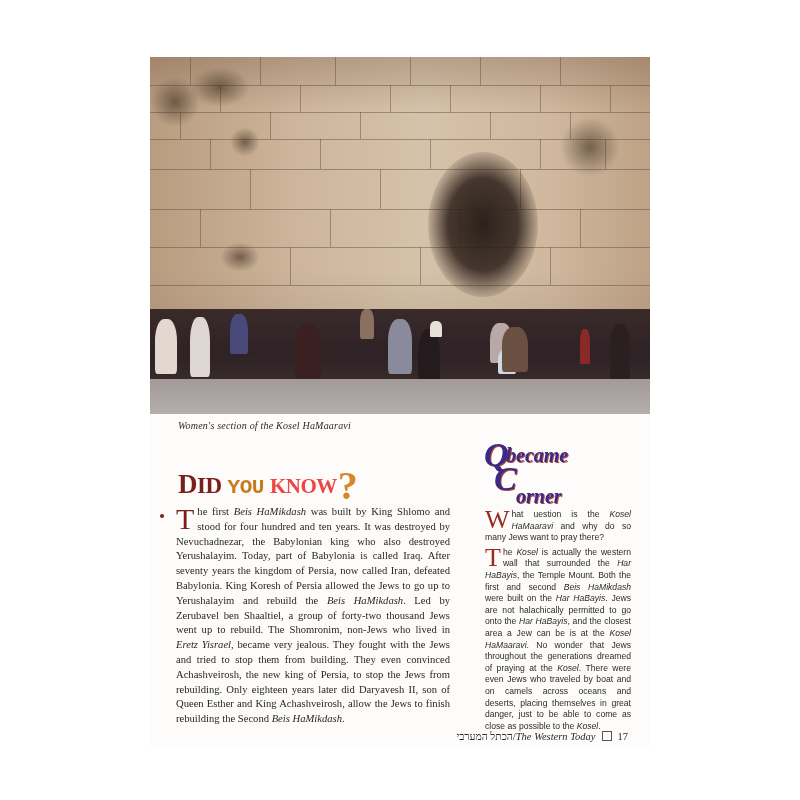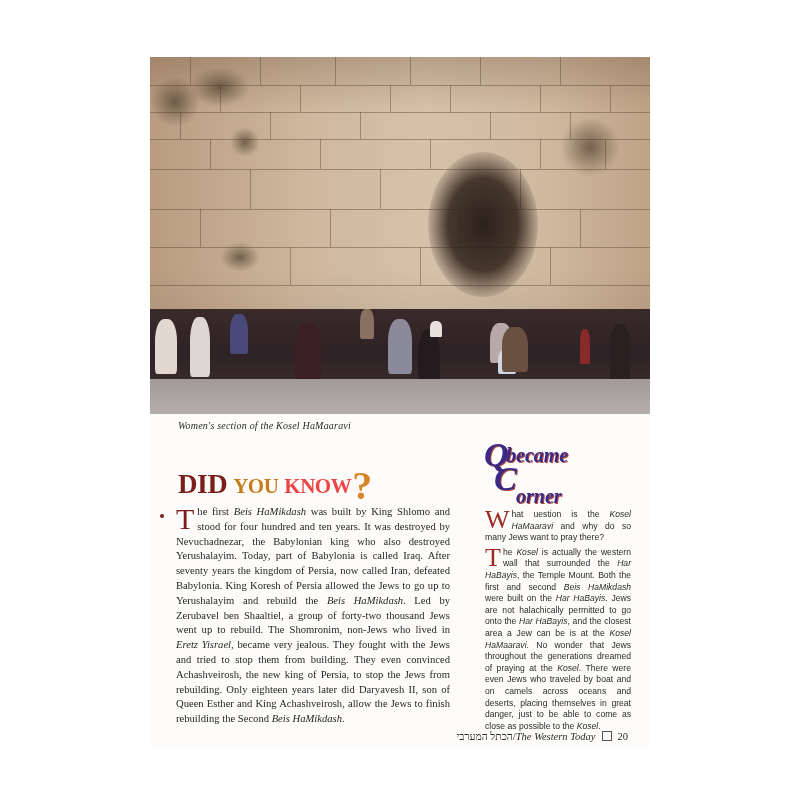--- a/index.html
+++ b/index.html
@@ -44,22 +44,22 @@
     }
     .caption {
       position: absolute; left: 178px; top: 420px; font-size: 10px; font-style: italic; color: #2a2a2a;
       letter-spacing: 0.2px;
     }
     .dyk-title {
       position: absolute; left: 178px; top: 456px; font-family: "Liberation Serif", serif;
       font-weight: bold; font-size: 26px; letter-spacing: -0.5px; white-space: nowrap;
     }
     .dyk-title .did { color: #7a1f1a; font-size: 27px; }
-    .dyk-title .did small { font-size: 28px; }
-    .dyk-title .yk { color: #c77b1a; font-size: 21px; }
+    .dyk-title .did small { font-size: 23px; }
+    .dyk-title .yk { color: #c77b1a; font-size: 21px; font-family: Liberation Mono, monospace; }
     .dyk-title .kn { color: #ef4444; font-size: 21px; }
     .dyk-title .qm { color: #d8862a; font-size: 40px; position: relative; top: 6px; margin-left: 1px; }
     .dyk-body {
       position: absolute; left: 176px; top: 505px; width: 274px;
       font-size: 10.6px; line-height: 14.8px; color: #262626; text-align: justify;
     }
     .dyk-body i { font-style: italic; }
     .dropcap {
       float: left; font-size: 30px; line-height: 24px; color: #7a1f1a; margin: 2px 3px 0 0; font-weight: normal;
     }
@@ -192,14 +192,14 @@
     <span class="qc-drop">W</span>
     <span id="qc-q"><span>hat uestion is the </span><i>Kosel HaMaaravi</i><span> and why do so many Jews want to pray there?</span></span>
   </p>
   <p>
     <span class="qc-drop">T</span>
     <span id="qc-a"><span>he </span><i>Kosel</i><span> is actually the western wall that surrounded the </span><i>Har HaBayis</i><span>, the Temple Mount. Both the first and second </span><i>Beis HaMikdash</i><span> were built on the </span><i>Har HaBayis</i><span>. Jews are not halachically permitted to go onto the </span><i>Har HaBayis</i><span>, and the closest area a Jew can be is at the </span><i>Kosel HaMaaravi</i><span>. No wonder that Jews throughout the generations dreamed of praying at the </span><i>Kosel</i><span>. There were even Jews who traveled by boat and on camels across oceans and deserts, placing themselves in great danger, just to be able to come as close as possible to the </span><i>Kosel</i><span>.</span></span>
   </p>
 </div>
 
 <div class="footer">
-  <span dir="rtl">הכתל המערבי</span><span>/</span><span class="title">The Western Today</span><span class="box"></span><span>20</span>
+  <span dir="rtl">הכתל המערבי</span><span>/</span><span class="title">The Western Today</span><span class="box"></span><span>17</span>
 </div>
 
 </body></html>

